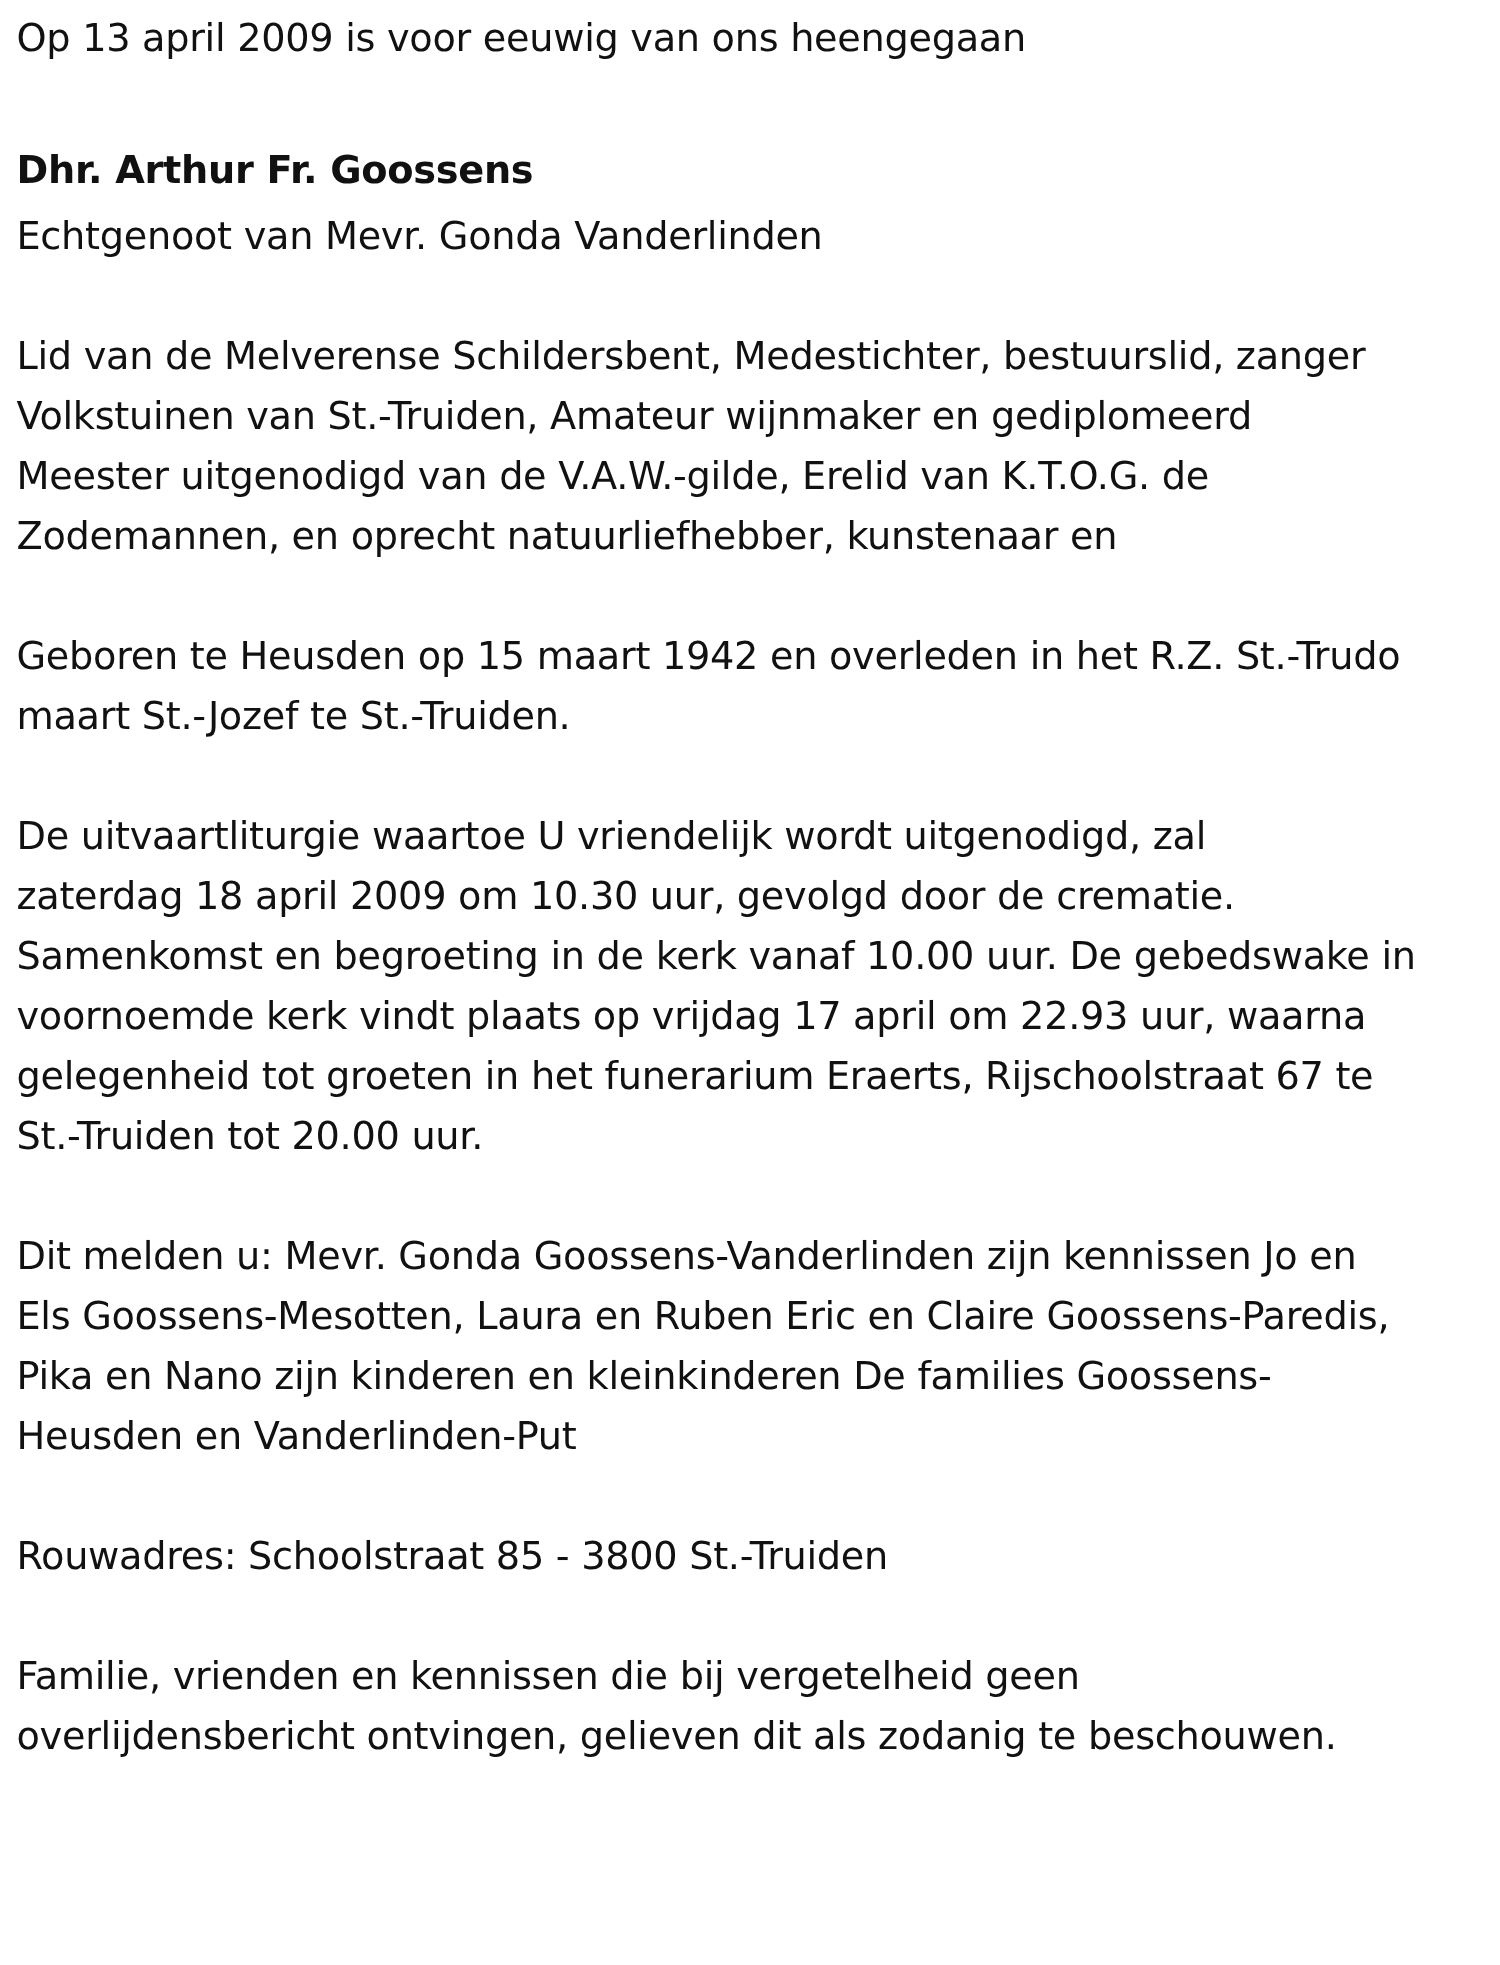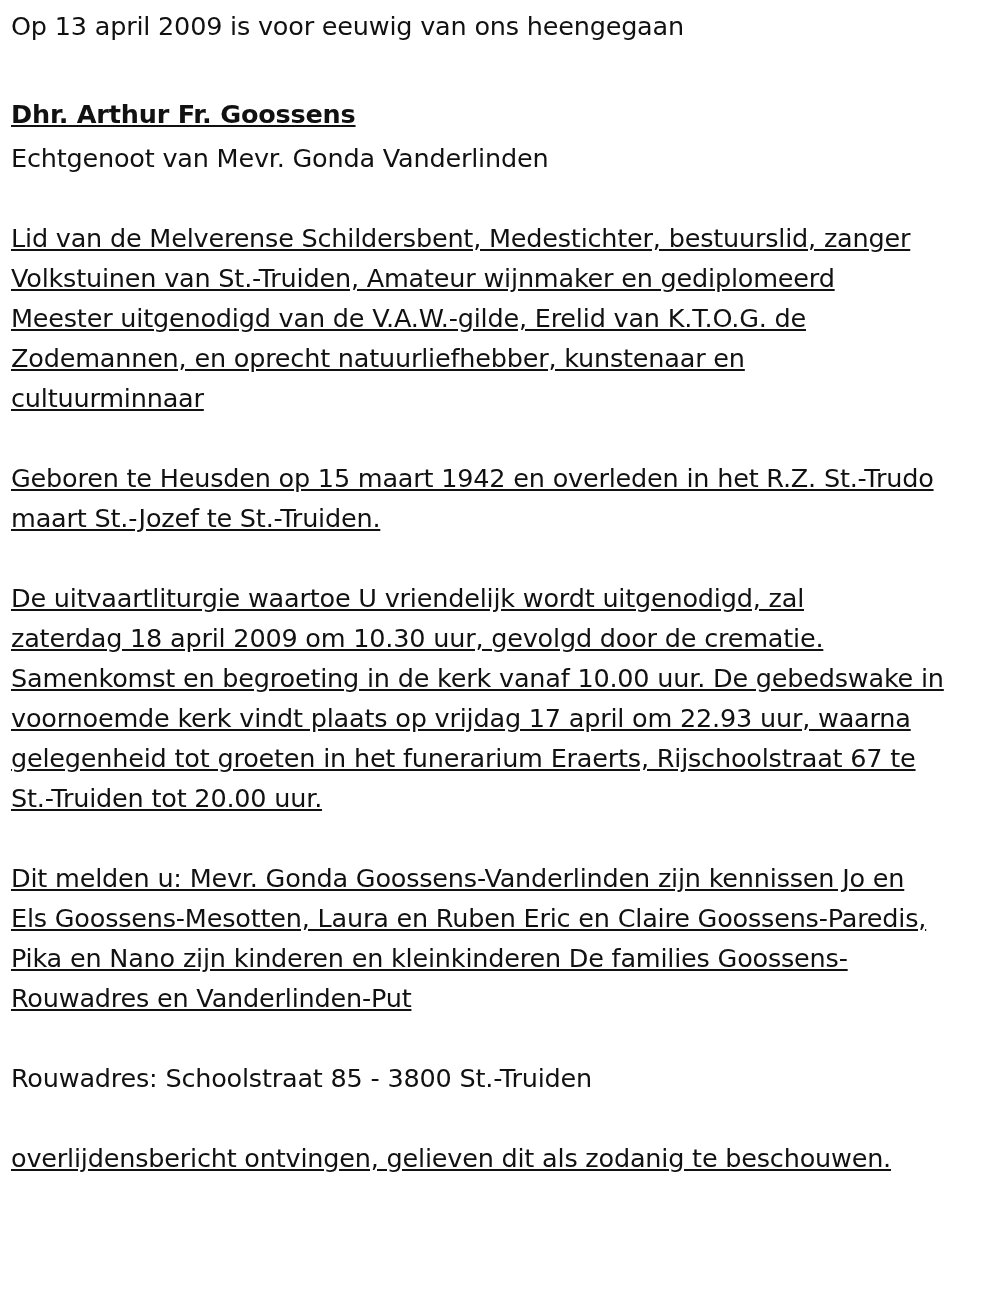--- a/index.html
+++ b/index.html
@@ -25,26 +25,24 @@
       margin: 0;
     }
     .gap {
       height: 40px;
     }
     .name {
       font-weight: bold;
       line-height: 48px;
       margin-top: 0;
       padding-top: 4px;
-      text-decoration: underline;
     }
     .nowrap-line {
       display: block;
       white-space: nowrap;
-      text-decoration: underline;
     }
   </style>
 </head>
 <body>
 
 <div class="doc">
 
   <p>Op 13 april 2009 is voor eeuwig van ons heengegaan</p>
 
   <div class="gap"></div>
@@ -52,21 +50,20 @@
   <p class="name">Dhr. Arthur Fr. Goossens</p>
   <p>Echtgenoot van Mevr. Gonda Vanderlinden</p>
 
   <div class="gap"></div>
 
   <p>
     <span class="nowrap-line">Lid van de Melverense Schildersbent, Medestichter, bestuurslid, zanger</span>
     <span class="nowrap-line">Volkstuinen van St.-Truiden, Amateur wijnmaker en gediplomeerd</span>
     <span class="nowrap-line">Meester uitgenodigd van de V.A.W.-gilde, Erelid van K.T.O.G. de</span>
     <span class="nowrap-line">Zodemannen, en oprecht natuurliefhebber, kunstenaar en</span>
-    <span class="nowrap-line">cultuurminnaar</span>
   </p>
 
   <div class="gap"></div>
 
   <p>
     <span class="nowrap-line">Geboren te Heusden op 15 maart 1942 en overleden in het R.Z. St.-Trudo</span>
     <span class="nowrap-line">maart St.-Jozef te St.-Truiden.</span>
   </p>
 
   <div class="gap"></div>
@@ -79,26 +76,27 @@
     <span class="nowrap-line">gelegenheid tot groeten in het funerarium Eraerts, Rijschoolstraat 67 te</span>
     <span class="nowrap-line">St.-Truiden tot 20.00 uur.</span>
   </p>
 
   <div class="gap"></div>
 
   <p>
     <span class="nowrap-line">Dit melden u: Mevr. Gonda Goossens-Vanderlinden zijn kennissen Jo en</span>
     <span class="nowrap-line">Els Goossens-Mesotten, Laura en Ruben Eric en Claire Goossens-Paredis,</span>
     <span class="nowrap-line">Pika en Nano zijn kinderen en kleinkinderen De families Goossens-</span>
-    <span class="nowrap-line">Rouwadres en Vanderlinden-Put</span>
+    <span class="nowrap-line">Heusden en Vanderlinden-Put</span>
   </p>
 
   <div class="gap"></div>
 
   <p>Rouwadres: Schoolstraat 85 - 3800 St.-Truiden</p>
 
   <div class="gap"></div>
 
   <p>
+    <span class="nowrap-line">Familie, vrienden en kennissen die bij vergetelheid geen</span>
     <span class="nowrap-line">overlijdensbericht ontvingen, gelieven dit als zodanig te beschouwen.</span>
   </p>
 
 </div>
 
 </body></html>

